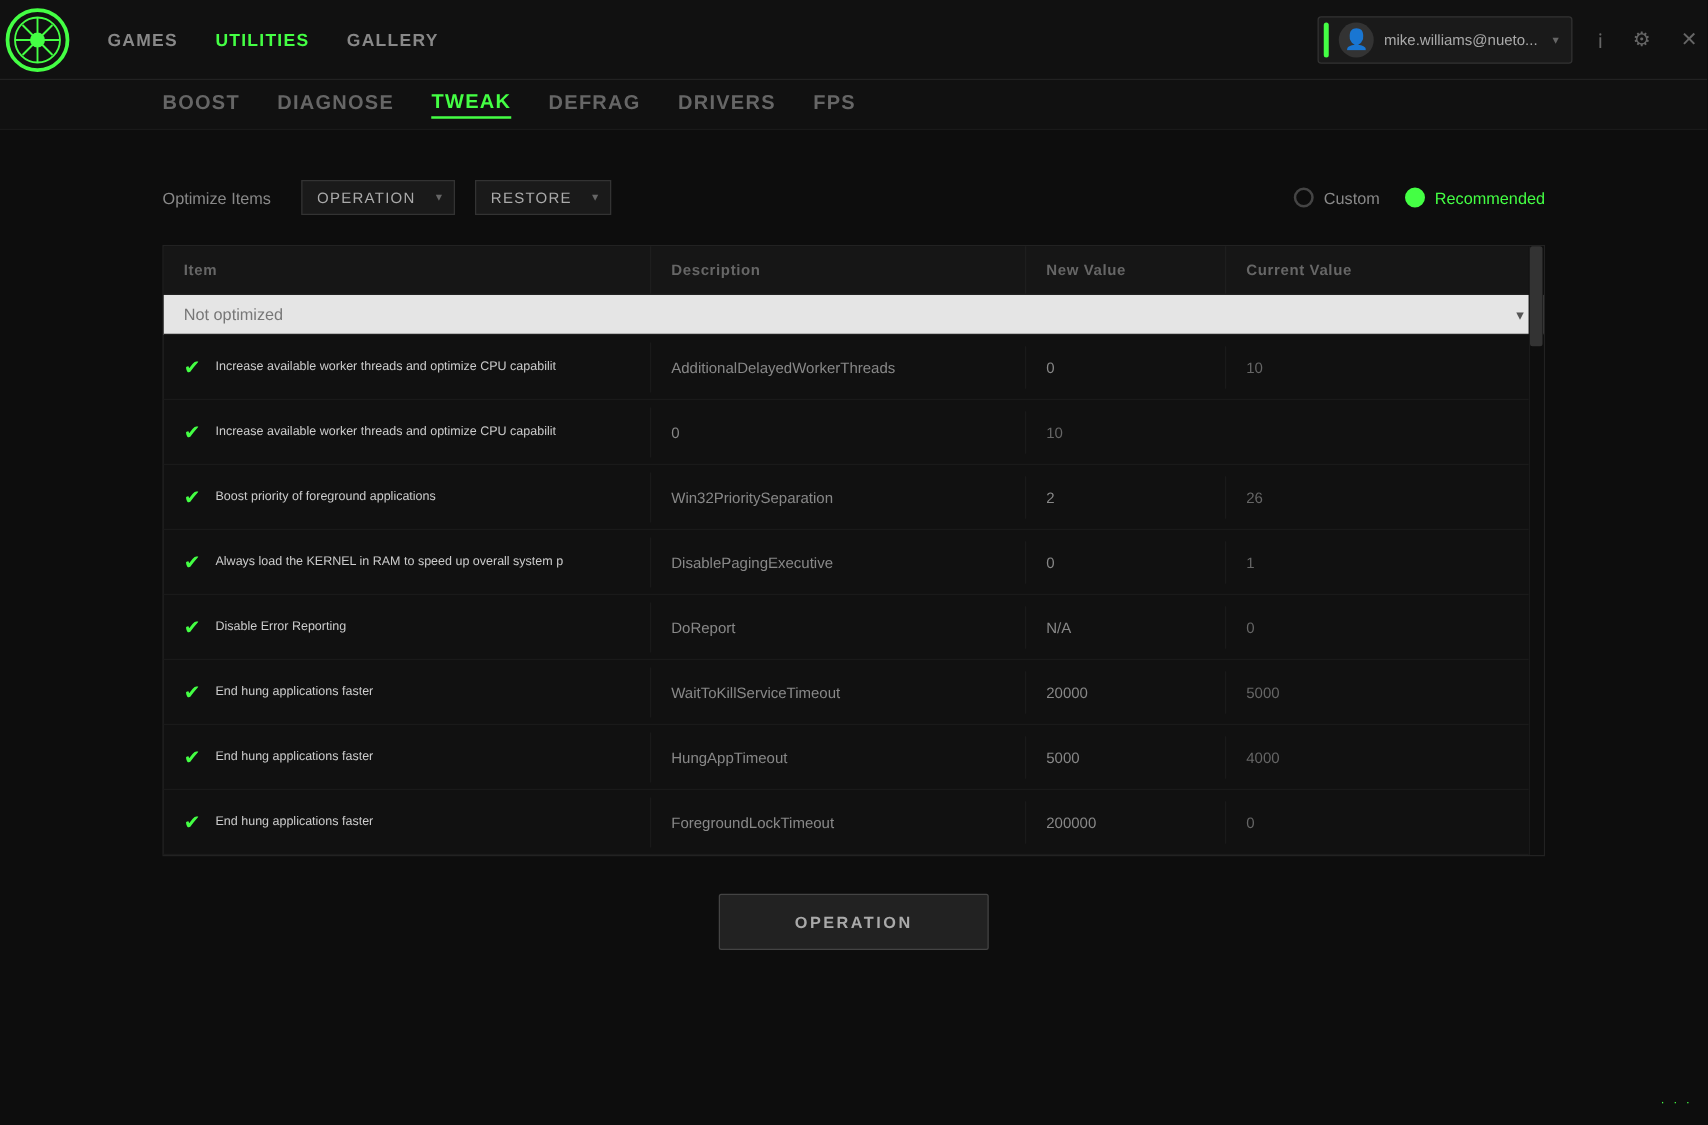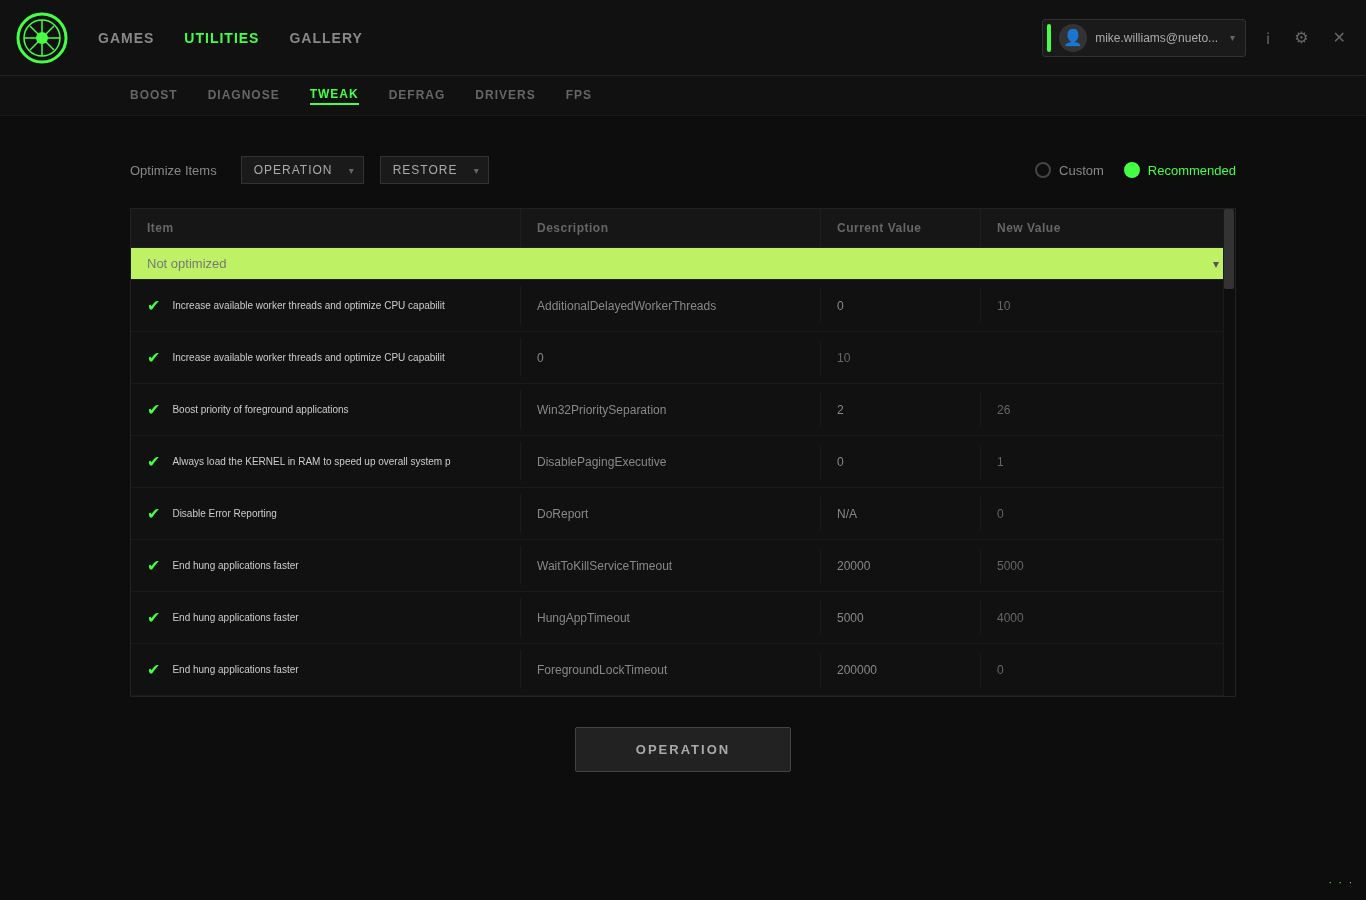--- a/index.html
+++ b/index.html
@@ -12,22 +12,22 @@
       height: 900px;
       overflow: hidden;
       position: relative;
     }
 
     
     .topbar {
       display: flex;
       align-items: center;
       background: #111;
-      height: 76px;
-      padding: 0 16px;
+      height: 64px;
+      padding: 0 4px;
       border-bottom: 1px solid #222;
     }
     .logo {
       width: 52px;
       height: 52px;
       margin-right: 30px;
       flex-shrink: 0;
     }
     .nav-main {
       display: flex;
@@ -103,21 +103,21 @@
       align-items: center;
       background: #111;
       height: 40px;
       padding: 0 130px;
       border-bottom: 1px solid #1a1a1a;
       gap: 30px;
     }
     .subnav a {
       color: #666;
       text-decoration: none;
-      font-size: 12px;
+      font-size: 16px;
       font-weight: 600;
       letter-spacing: 1px;
       cursor: pointer;
       padding-bottom: 2px;
     }
     .subnav a.active {
       color: #44ff44;
       border-bottom: 2px solid #44ff44;
     }
 
@@ -220,21 +220,21 @@
       border-right: 1px solid #1e1e1e;
     }
     .th:last-child { border-right: none; }
 
     
     .dropdown-row {
       display: flex;
       align-items: center;
       justify-content: space-between;
       padding: 8px 16px;
-      background: #bef264;
+      background: #e5e5e5;
       border-bottom: 1px solid #1e1e1e;
       cursor: pointer;
     }
     .dropdown-row-text {
       color: #777;
       font-size: 13px;
     }
     .dropdown-arrow {
       color: #555;
       font-size: 12px;
@@ -410,22 +410,22 @@
         <span class="radio-label active">Recommended</span>
       </div>
     </div>
   </div>
 
   <div class="table-container" style="position:relative;">
 
     <div class="table-header">
       <div class="th">Item</div>
       <div class="th">Description</div>
+      <div class="th">New Value</div>
       <div class="th">Current Value</div>
-      <div class="th">New Value</div>
     </div>
 
     <div class="dropdown-row">
       <span class="dropdown-row-text">Not optimized</span>
       <span class="dropdown-arrow">▾</span>
     </div>
 
     <div id="table-rows-container">
         <div class="data-row">
       <div class="cell">

